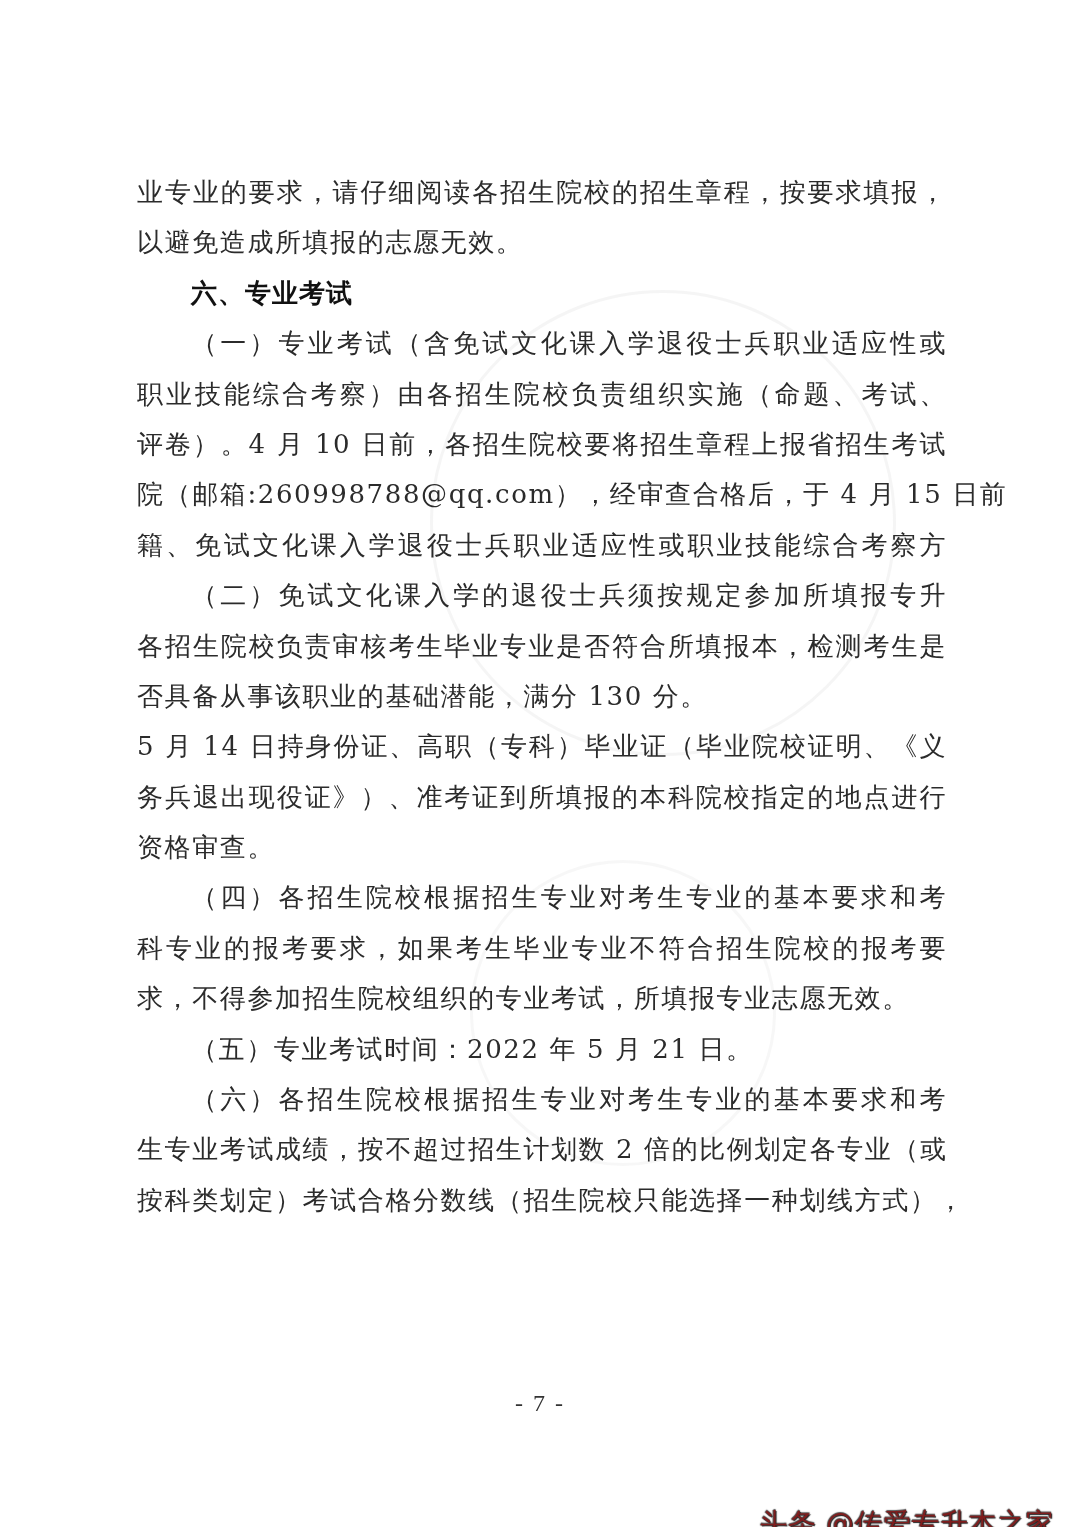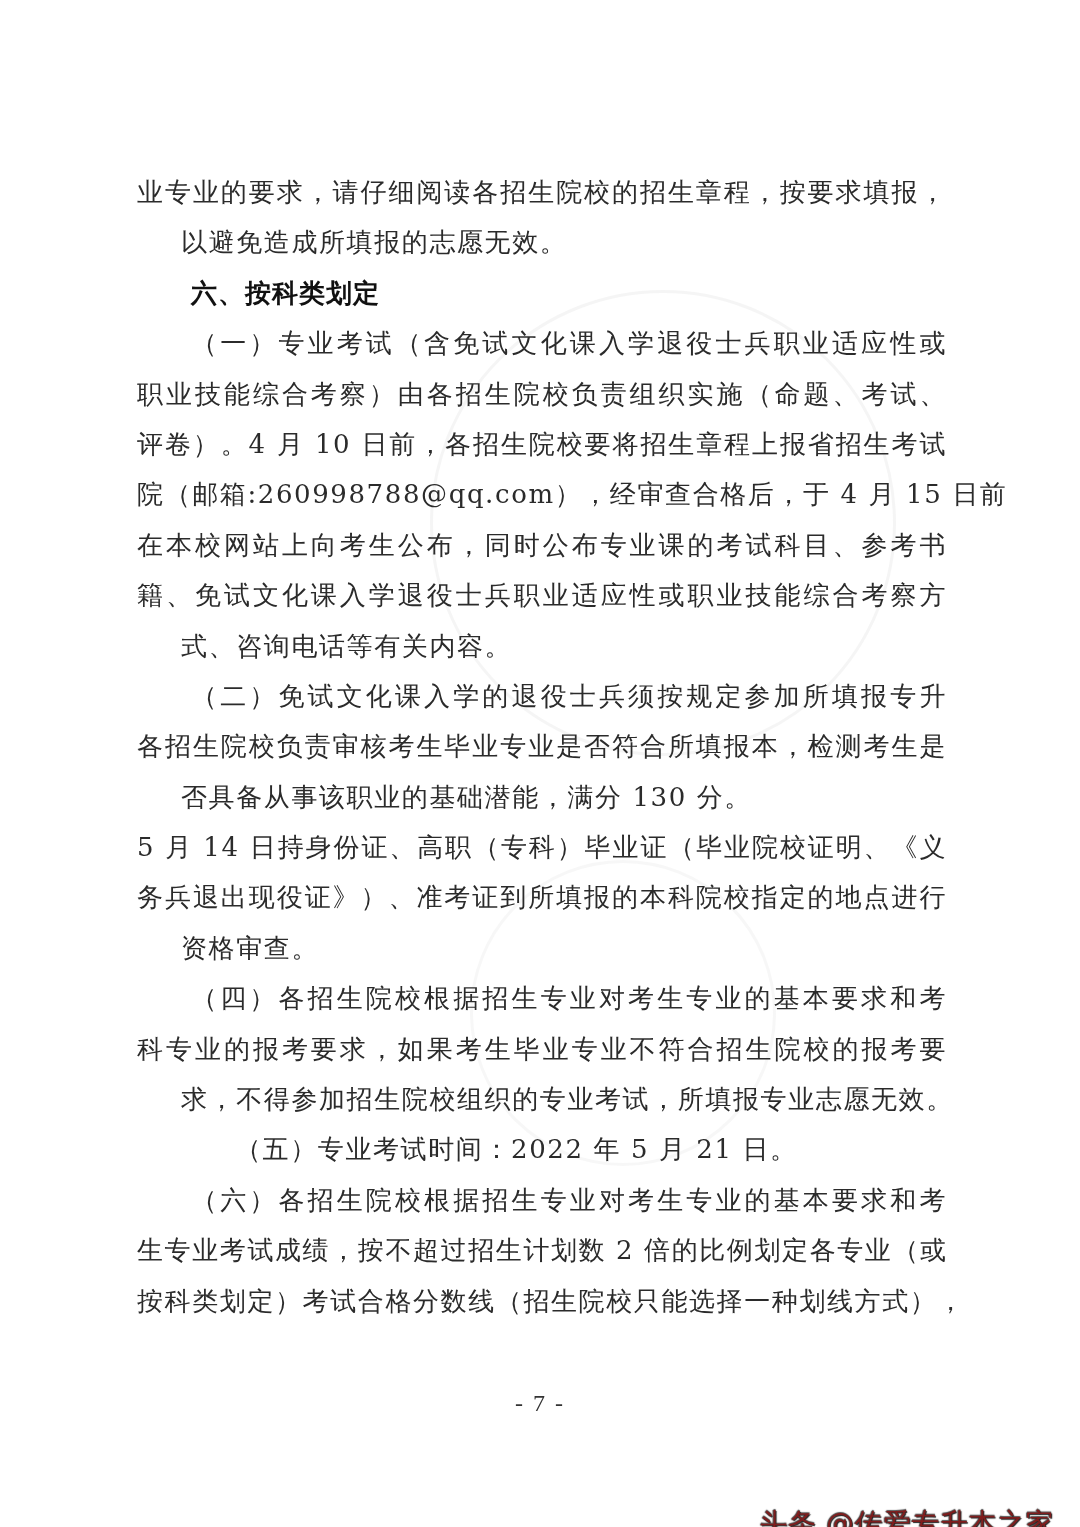--- a/index.html
+++ b/index.html
@@ -19,21 +19,21 @@
     .line {
       height: 50.4px;
       line-height: 50.4px;
       font-size: 26px;
       white-space: nowrap;
       letter-spacing: 1.6px;
       text-align: justify;
       text-align-last: justify;
       overflow: visible;
     }
-    .line.last { text-align-last: left; margin-left: 44px; }
+    .line.last { text-align-last: left; }
     .line.indent { padding-left: 54px; }
     .heading {
       font-family: "DejaVu Sans", "Liberation Sans", sans-serif;
       font-weight: bold;
       font-size: 26px;
       color: #111;
       letter-spacing: 1px;
       text-align-last: left;
       padding-left: 54px;
     }
@@ -76,30 +76,28 @@
 </head>
 <body>
 
 <div class="seal"></div>
 <div class="seal2"></div>
 
 <div class="page">
   <div class="line">业专业的要求，请仔细阅读各招生院校的招生章程，按要求填报，</div>
   <div class="line last">以避免造成所填报的志愿无效。</div>
 
-  <div class="line heading">六、按科类划定</div>
+  <div class="line heading">六、专业考试</div>
 
   <div>
     <div class="line indent">（一）专业考试（含免试文化课入学退役士兵职业适应性或</div>
     <div class="line">职业技能综合考察）由各招生院校负责组织实施（命题、考试、</div>
     <div class="line">评卷）。4 月 10 日前，各招生院校要将招生章程上报省招生考试</div>
     <div class="line">院（邮箱:260998788@qq.com），经审查合格后，于 4 月 15 日前</div>
-    <div class="line">在本校网站上向考生公布，同时公布专业课的考试科目、参考书</div>
     <div class="line">籍、免试文化课入学退役士兵职业适应性或职业技能综合考察方</div>
-    <div class="line last">式、咨询电话等有关内容。</div>
   </div>
 
   <div>
     <div class="line indent">（二）免试文化课入学的退役士兵须按规定参加所填报专升</div>
     <div class="line">各招生院校负责审核考生毕业专业是否符合所填报本，检测考生是</div>
     <div class="line last">否具备从事该职业的基础潜能，满分 130 分。</div>
   </div>
 
   <div>
     <div class="line">5 月 14 日持身份证、高职（专科）毕业证（毕业院校证明、《义</div>

